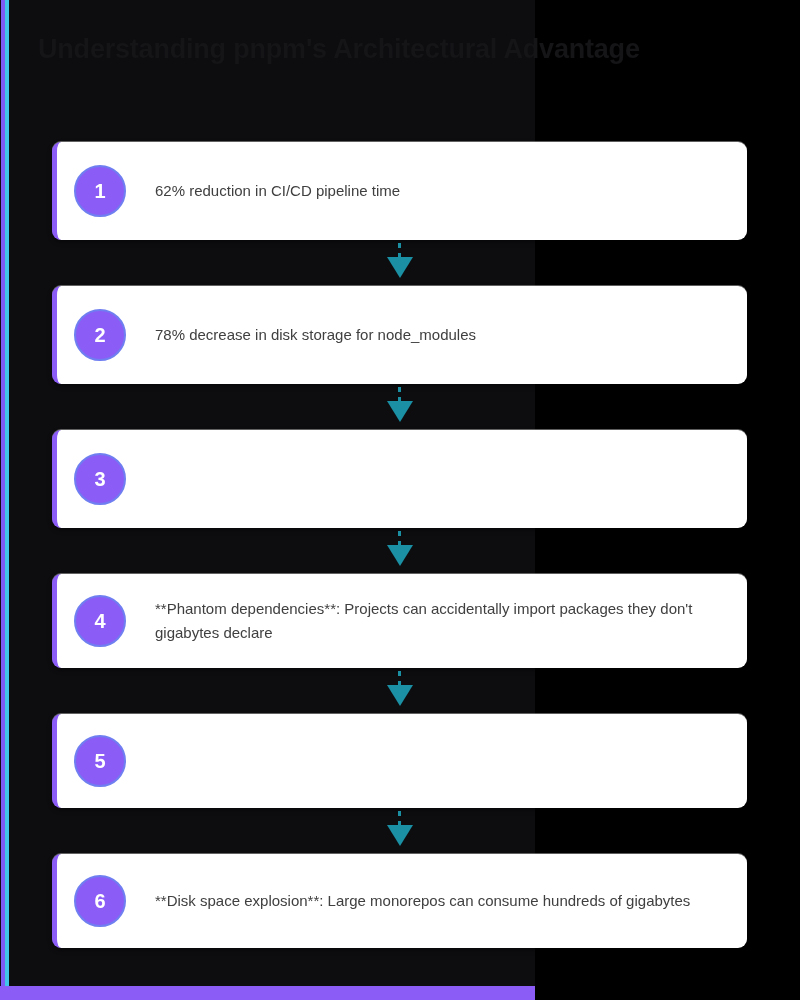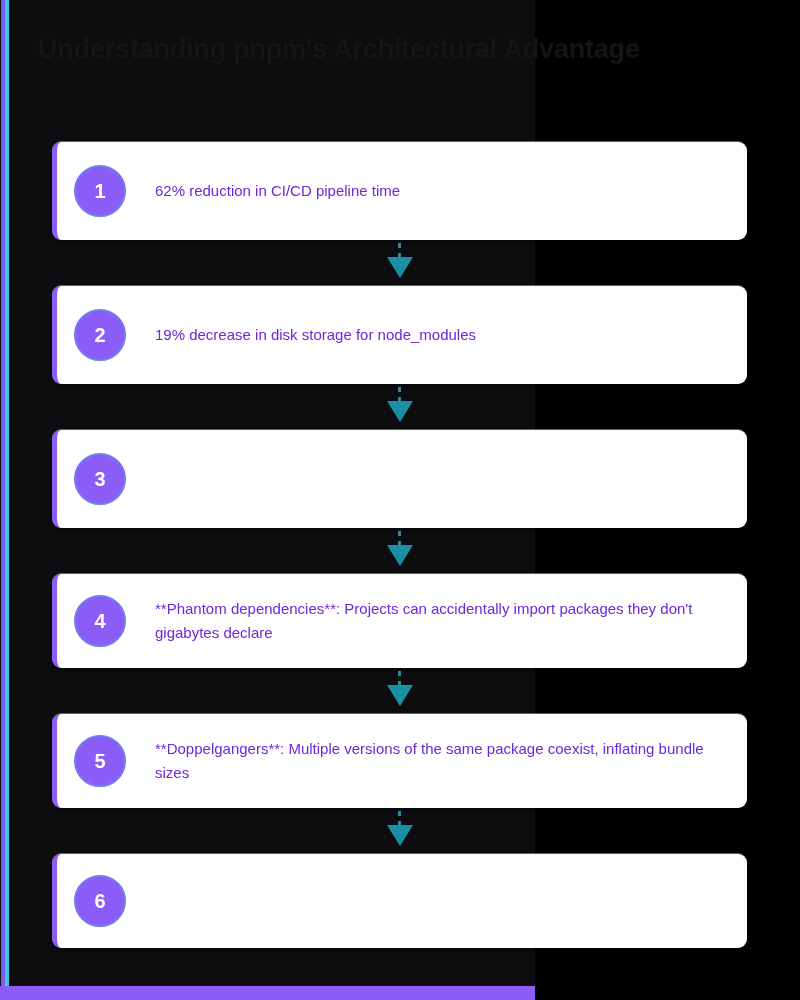--- a/index.html
+++ b/index.html
@@ -70,21 +70,21 @@
     flex:0 0 auto;
     width:52px; height:52px; border-radius:50%;
     background:#8b5cf6;
     border:2px solid #6f7ef0;
     color:#ffffff;
     font-size:20px; font-weight:700;
     display:flex; align-items:center; justify-content:center;
     margin-right:29px; margin-left:1px;
   }
   .card-text {
-    color:#6d28d9;
+    color:#404040;
     font-size:15px;
     line-height:24px;
     font-weight:400;
     max-width:560px;
   }
 
   
   .conn {
     position:relative;
     height:46px;
@@ -126,21 +126,21 @@
       </div>
     </div>
     <div class="conn">
       <div class="dash"></div>
       <div class="head"></div>
     </div>
 
     <div class="step">
       <div class="card h1">
         <div class="badge">2</div>
-        <div class="card-text">19% decrease in disk storage for node_modules</div>
+        <div class="card-text">78% decrease in disk storage for node_modules</div>
       </div>
     </div>
     <div class="conn">
       <div class="dash"></div>
       <div class="head"></div>
     </div>
 
     <div class="step">
       <div class="card h1">
         <div class="badge">3</div>
@@ -158,30 +158,30 @@
       </div>
     </div>
     <div class="conn">
       <div class="dash"></div>
       <div class="head"></div>
     </div>
 
     <div class="step">
       <div class="card h2">
         <div class="badge">5</div>
-        <div class="card-text">**Doppelgangers**: Multiple versions of the same package coexist, inflating bundle sizes</div>
       </div>
     </div>
     <div class="conn">
       <div class="dash"></div>
       <div class="head"></div>
     </div>
 
     <div class="step">
       <div class="card h2">
         <div class="badge">6</div>
+        <div class="card-text">**Disk space explosion**: Large monorepos can consume hundreds of gigabytes</div>
       </div>
     </div>
 
   </div>
 
   <div id="bottom-bar"></div>
 </div>
 
 </body></html>

